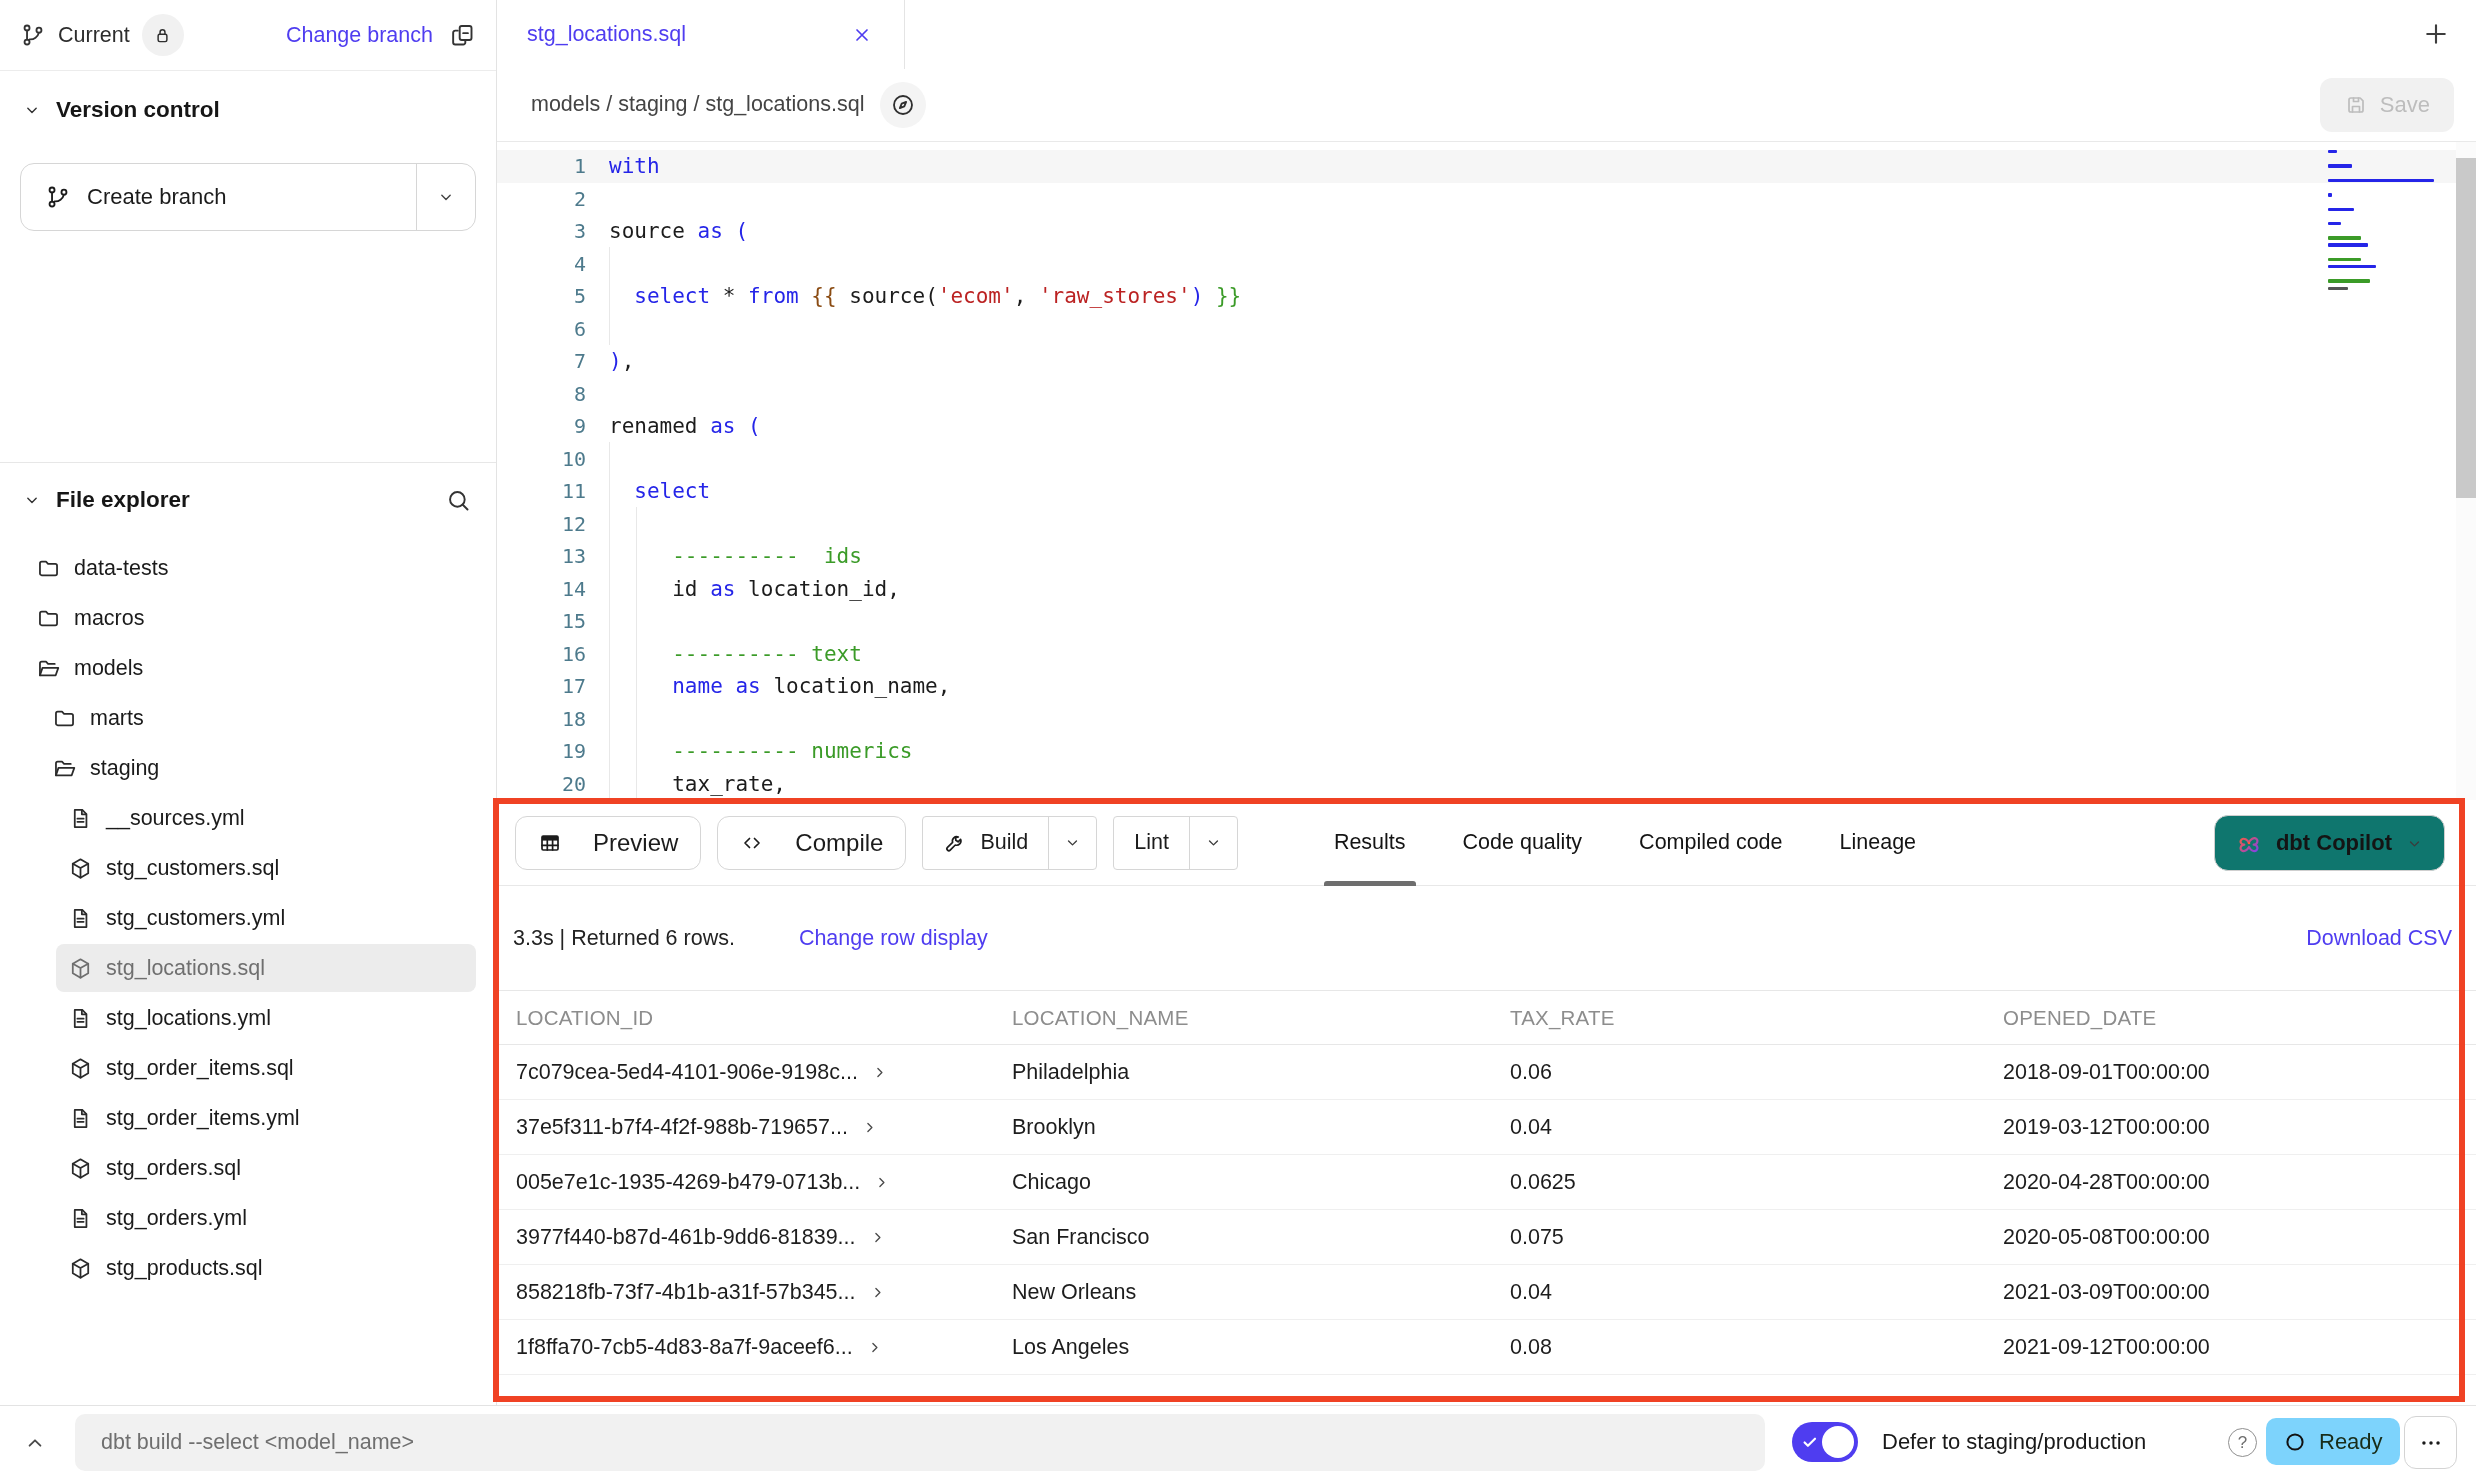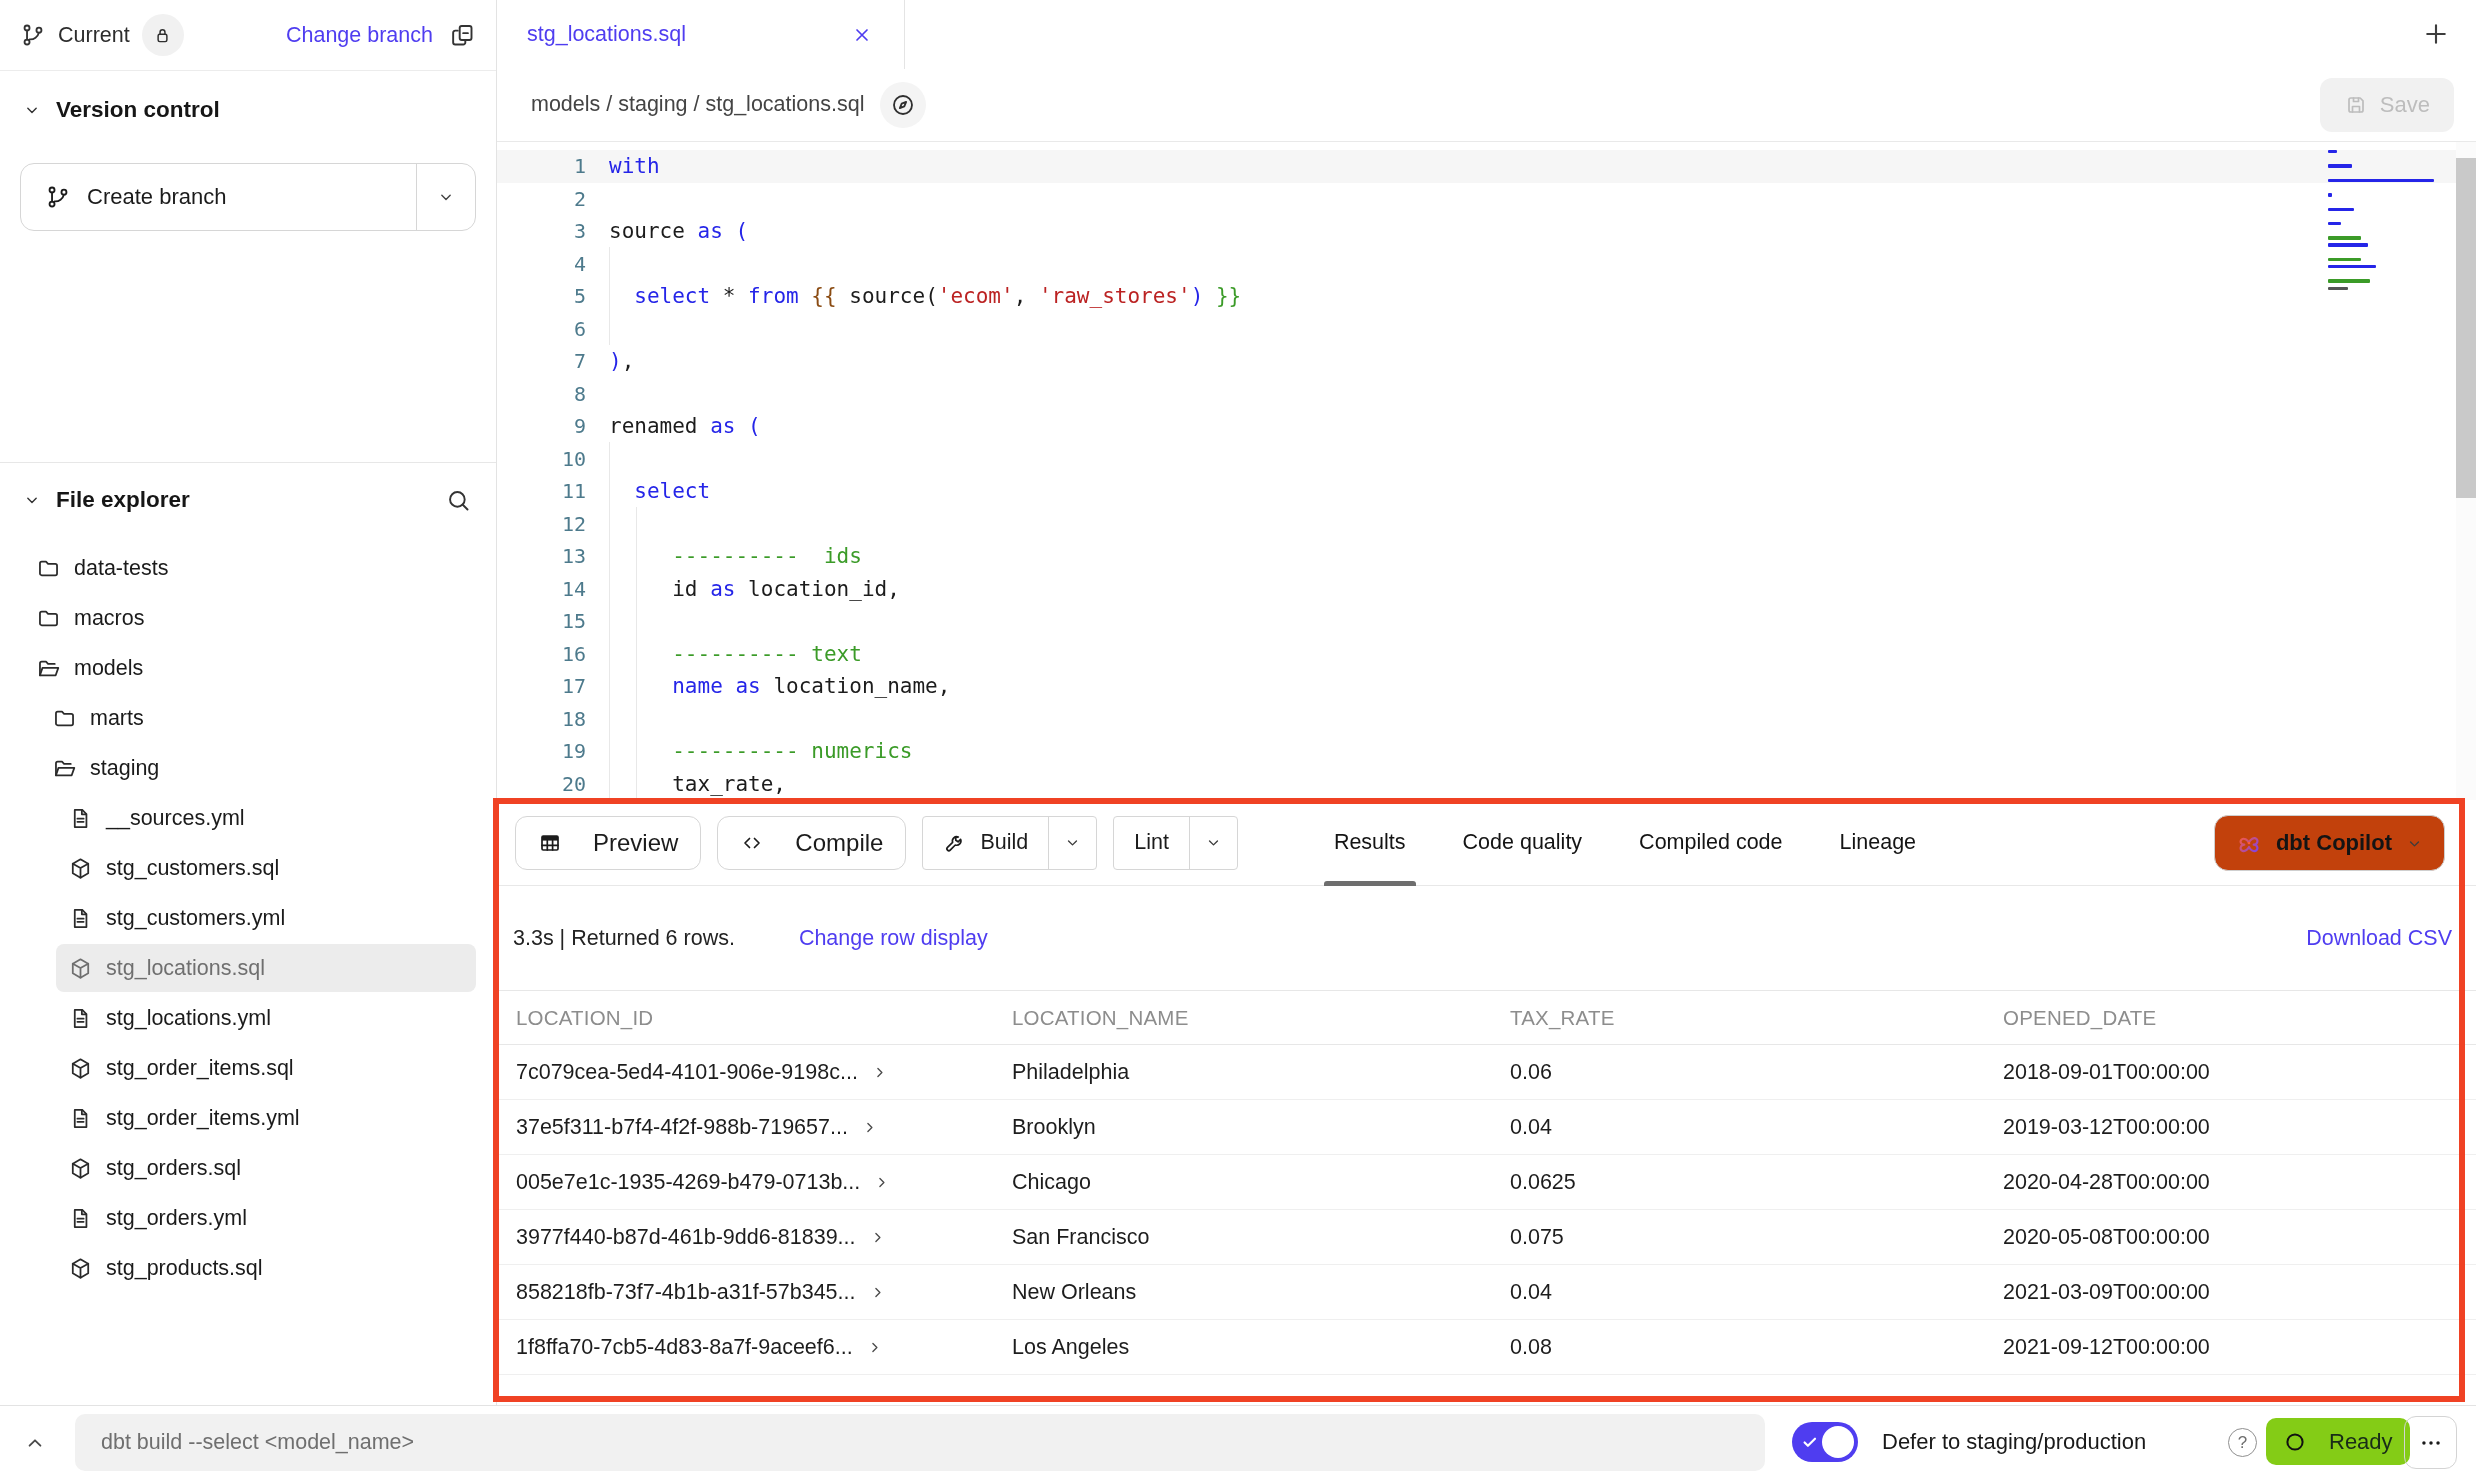--- a/index.html
+++ b/index.html
@@ -77,21 +77,21 @@
   .abtn .ic{width:24px;height:24px;color:#1c1c1c}
   .sbtn{height:54px;border:1.6px solid #d6d6d6;border-radius:4px;display:flex;align-items:stretch;margin-right:16px;background:#fff;box-sizing:border-box}
   .sb-main{display:flex;align-items:center;gap:13px;padding:0 20px;font-size:21.5px;font-weight:500;cursor:pointer;color:#1c1c1c}
   .sb-main .ic{width:24px;height:24px}
   .sb-sep{border-left:1.6px solid #d6d6d6}
   .sb-chev{width:47px;display:flex;align-items:center;justify-content:center;cursor:pointer}
   .sb-chev .ic{width:19px;height:19px;color:#3c3c3c}
   #result-tabs{display:flex;margin-left:80px;align-self:stretch}
   .ptab{margin-right:57px;display:flex;align-items:center;font-size:21.5px;color:#141414;position:relative;cursor:pointer}
   .ptab.active::after{content:'';position:absolute;left:-10px;right:-10px;bottom:-1px;height:5px;background:#6e6e6e;border-radius:3px 3px 0 0}
-  .copilot{position:absolute;right:31px;top:15px;height:56px;border:1.6px solid #cfcfcf;border-radius:14px;display:flex;align-items:center;gap:13px;padding:0 20px;background:#c2410c;cursor:pointer;box-sizing:border-box}
+  .copilot{position:absolute;right:31px;top:15px;height:56px;border:1.6px solid #cfcfcf;border-radius:14px;display:flex;align-items:center;gap:13px;padding:0 20px;background:#0f766e;cursor:pointer;box-sizing:border-box}
   .copilot-label{font-size:22px;font-weight:600;color:#141414}
   .copilot .chev{width:19px;height:19px;color:#3c3c3c}
   .copilot .cicon{width:28px;height:28px}
   .pmeta{height:104px;display:flex;align-items:center;padding:0 24px 0 16px;font-size:21.5px}
   .pmeta .sum{color:#232323}
   .pmeta .cr{margin-left:64px}
   .pmeta .dl{margin-left:auto}
   .thead{display:grid;grid-template-columns:496px 498px 493px 1fr;height:53px;align-items:center;border-top:1px solid #e7e7e7;border-bottom:1px solid #e7e7e7;padding-left:19px;color:#8d8d8d;font-size:20.5px;letter-spacing:.2px}
   .trow{display:grid;grid-template-columns:496px 498px 493px 1fr;height:54px;align-items:center;border-bottom:1px solid #efefef;padding-left:19px;font-size:21.5px;color:#1d1d1d}
   .td-id{display:flex;align-items:center;gap:12px}
@@ -102,21 +102,21 @@
   
   .statusbar{position:absolute;left:0;top:1405px;width:2476px;height:73px;border-top:1px solid #e3e3e3;background:#fff;box-sizing:border-box}
   .chevup{position:absolute;left:22px;top:24px;width:26px;height:26px;color:#4a4a4a;cursor:pointer}
   .cmd{position:absolute;left:75px;top:8px;width:1690px;height:57px;background:#f1f1f1;border-radius:10px;display:flex;align-items:center;padding-left:26px;font-size:21.5px;color:#6f6f6f;cursor:text;box-sizing:border-box}
   .toggle{position:absolute;left:1792px;top:16px;width:66px;height:40px;border-radius:20px;background:#4f3df0;cursor:pointer}
   .tg-check{position:absolute;left:8px;top:10px;width:20px;height:20px;color:#fff}
   .tg-check svg{stroke-width:2.6}
   .tg-knob{position:absolute;right:4px;top:4px;width:32px;height:32px;border-radius:50%;background:#fff}
   .defer-label{position:absolute;left:1882px;top:0;line-height:72px;font-size:22px;color:#191919}
   .help{position:absolute;left:2228px;top:22px;width:29px;height:29px;border:1.7px solid #909090;border-radius:50%;box-sizing:border-box;display:flex;align-items:center;justify-content:center;font-size:17px;color:#6e6e6e;cursor:pointer}
-  .ready{position:absolute;left:2266px;top:12px;height:47px;padding:0 17px;background:#84cc16;border-radius:10px;display:flex;align-items:center;gap:22px;font-size:22px;font-weight:500;color:#182c18}
+  .ready{position:absolute;left:2266px;top:12px;height:47px;padding:0 17px;background:#7dd3fc;border-radius:10px;display:flex;align-items:center;gap:12px;font-size:22px;font-weight:500;color:#182c18}
   .ready .ic{width:24px;height:24px;color:#111}
   .ready svg{stroke-width:2}
   .more{position:absolute;left:2404px;top:10px;width:53px;height:53px;border:1.6px solid #d4d4d4;border-radius:12px;display:flex;align-items:center;justify-content:center;cursor:pointer;box-sizing:border-box}
   .more .ic{width:26px;height:26px;color:#1a1a1a}
 </style>
 </head>
 <body>
 
 <div>
 

